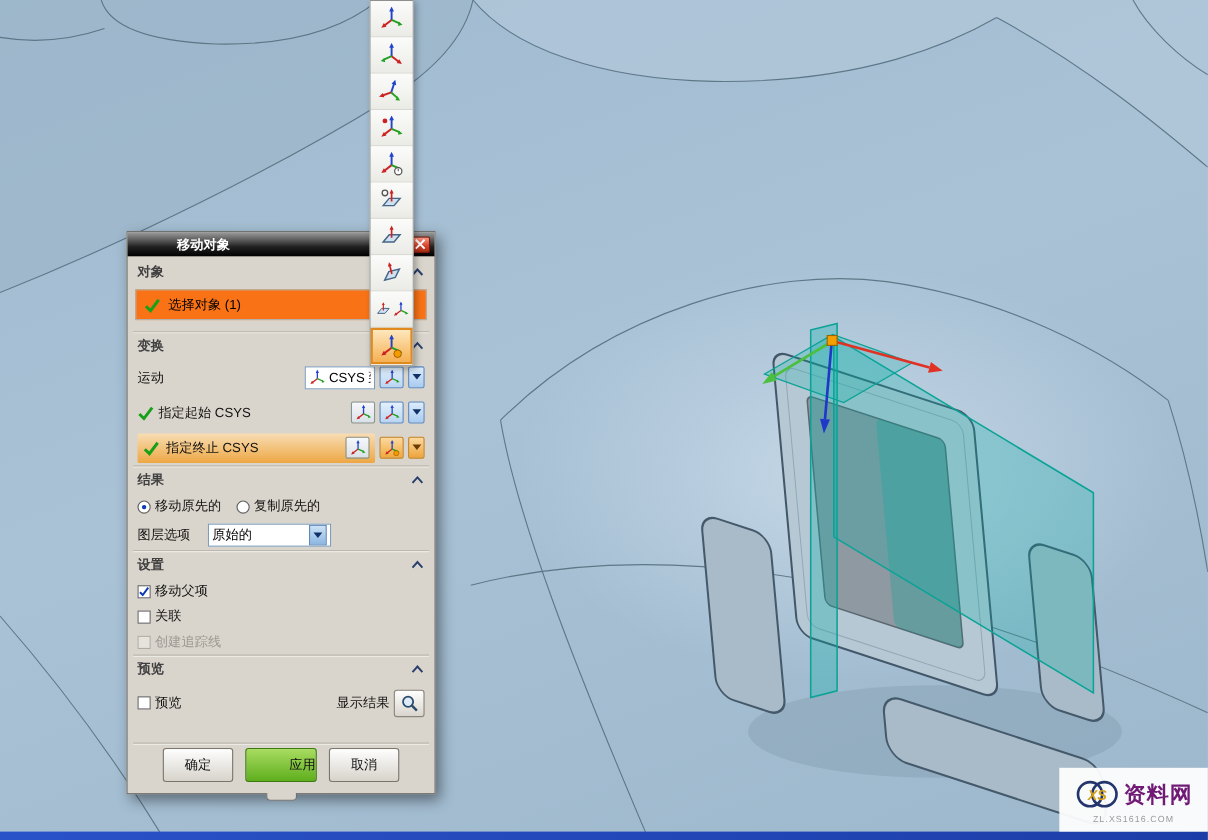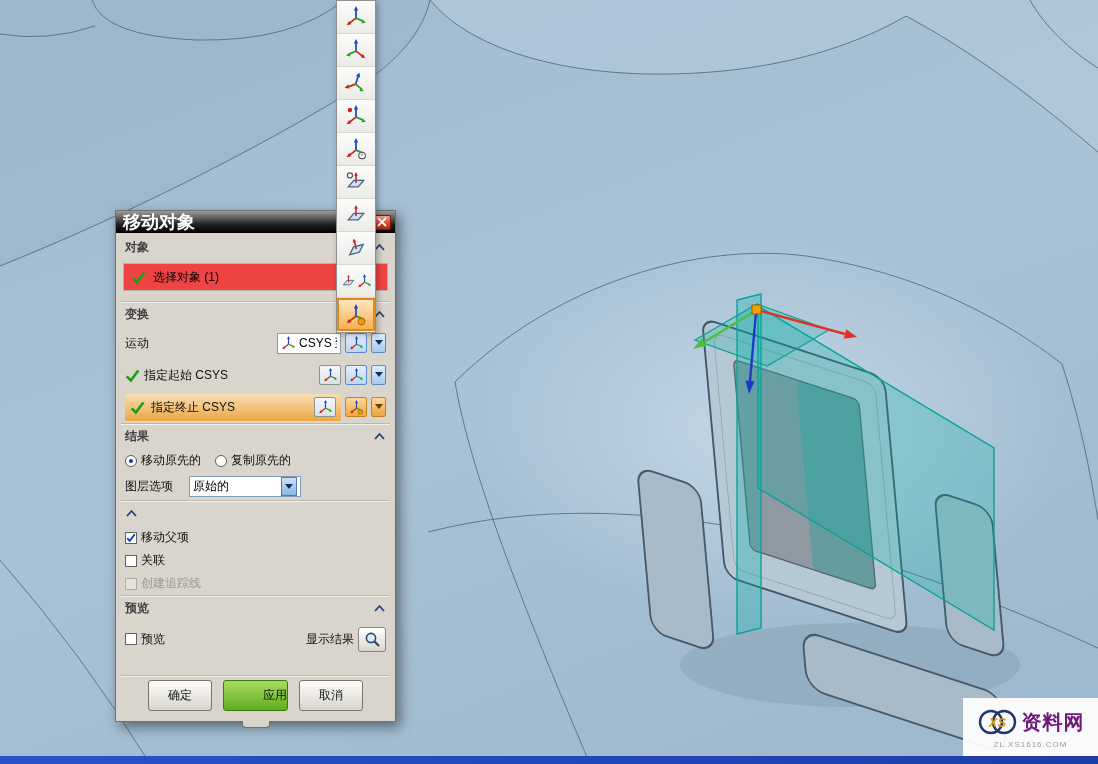--- a/index.html
+++ b/index.html
@@ -22,30 +22,30 @@
     background:linear-gradient(180deg,#fbfbfa,#ebebe6); border-bottom:1px solid #d8d8d2; }
   .fly-cell.sel { background:linear-gradient(180deg,#fde7bd,#f6b052); border:2px solid #e08a1e; }
   .mini { width:22px; height:22px; }
   .mini.sm { width:15px; height:15px; }
 
   
   .dialog { position:absolute; left:115px; top:210px; width:281px; height:512px; z-index:20;
     background:#d9d5cd; border:1px solid #70706e; box-shadow:4px 5px 12px rgba(0,0,0,.45); }
   .titlebar { height:22px; display:flex; align-items:center; padding:0 4px 0 7px;
     background:linear-gradient(180deg,#9c9c9c 0%,#4d4d4d 40%,#222 60%,#000 100%); }
-  .title { color:#fff; font-size:18px; font-weight:bold; flex:1; }
+  .title { color:#fff; font-size:12px; font-weight:bold; flex:1;margin-left:38px; }
   .close { width:18px; height:15px; border:1px solid #801808; border-radius:2px;
     background:linear-gradient(180deg,#ff9a86,#d5472c 55%,#a82c14);
     display:flex; align-items:center; justify-content:center; cursor:default; }
   .dbody { height:490px; display:flex; flex-direction:column; padding:2px 5px 8px; }
   .sec-h { flex:0 0 25px; display:flex; align-items:center; padding:0 4px; }
   .sec-h + * { margin-top:1px; }
   .sec-h.line { border-top:1px solid #bcb8af; box-shadow:inset 0 1px 0 #f3f0ea; }
   .ht { font-size:12px; font-weight:bold; color:#404040; flex:1; }
-  .select-row { flex:0 0 28px; margin:3px 2px 10px; background:#ef4444; border:1px solid #b5b1a8;
+  .select-row { flex:0 0 28px; margin:3px 2px 10px; background:#f97316; border:1px solid #b5b1a8;
     display:flex; align-items:center; gap:7px; padding:0 7px; font-size:12px; }
   .row { flex:0 0 32px; display:flex; align-items:center; gap:4px; padding:0 4px; font-size:12px; }
   .row .spacer { flex:1; }
   .lbl { font-size:12px; color:#111; }
   .combo { height:21px; background:#fff; border:1px solid #7f9db9; display:flex; align-items:center;
     gap:3px; padding:0 3px; font-size:12px; overflow:hidden; white-space:nowrap; }
   .combo.motion { width:64px; margin-left:auto; }
   .combo.layer { width:112px; margin-left:12px; }
   .combo .cval { flex:1; overflow:hidden; }
   .dropbtn { width:16px; height:19px; margin-left:auto; border:1px solid #4f7cb4;
@@ -339,20 +339,21 @@
         <span class="lbl">图层选项</span>
         <div class="combo layer">
           <span class="cval">原始的</span>
           <div class="dropbtn">
               <span class="tri"></span>
             </div>
         </div>
       </div>
 
       <div class="sec-h line">
+        <span class="ht">设置</span>
         <svg width="13" height="11" viewBox="0 0 13 11">
             <polyline points="2,8 6.5,3 11,8" fill="none" stroke="#2a3f6e" stroke-width="1.8"></polyline>
           </svg>
       </div>
       <div class="row slim">
         <span class="cb">
           <svg width="10" height="10" viewBox="0 0 12 12">
               <path d="M1.5,6.5 L4.5,9.5 L10.5,1.5" stroke="#0c3cb4" stroke-width="2.2" fill="none"></path>
             </svg>
         </span>

